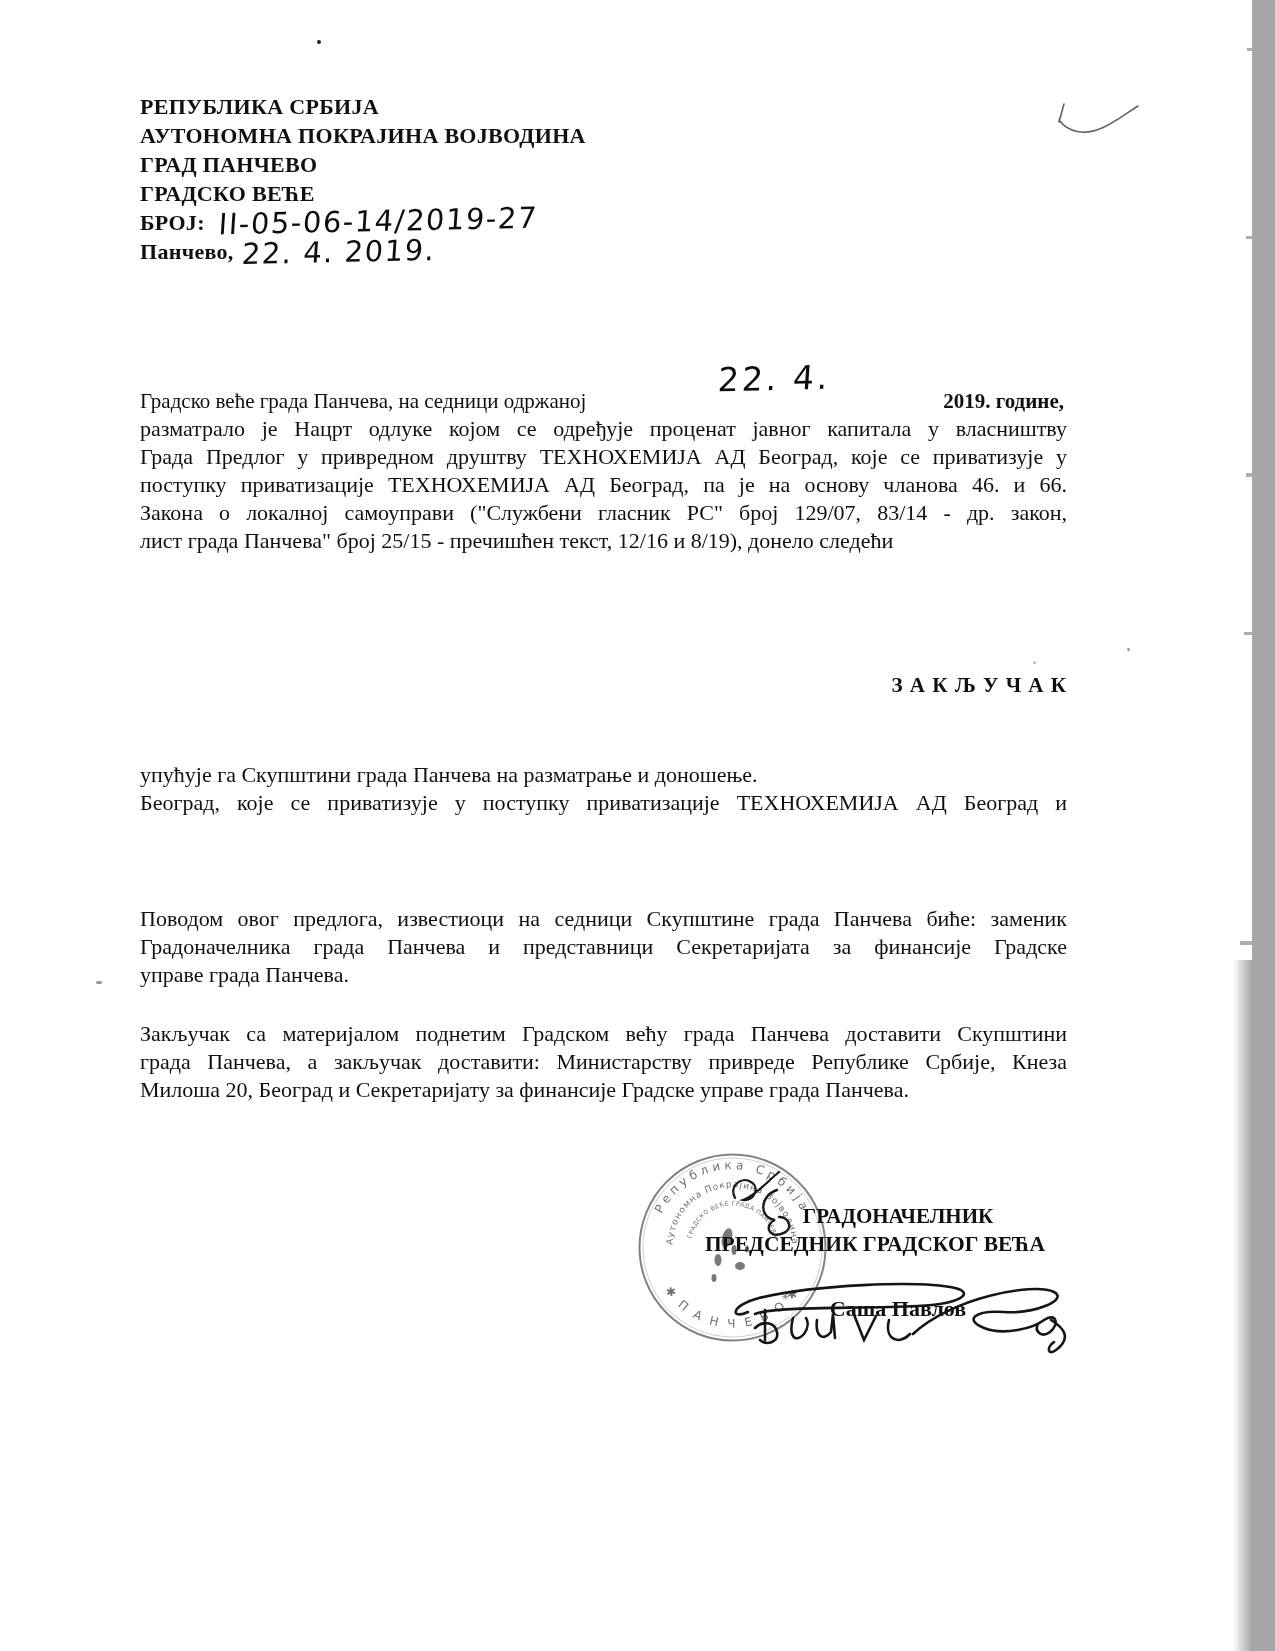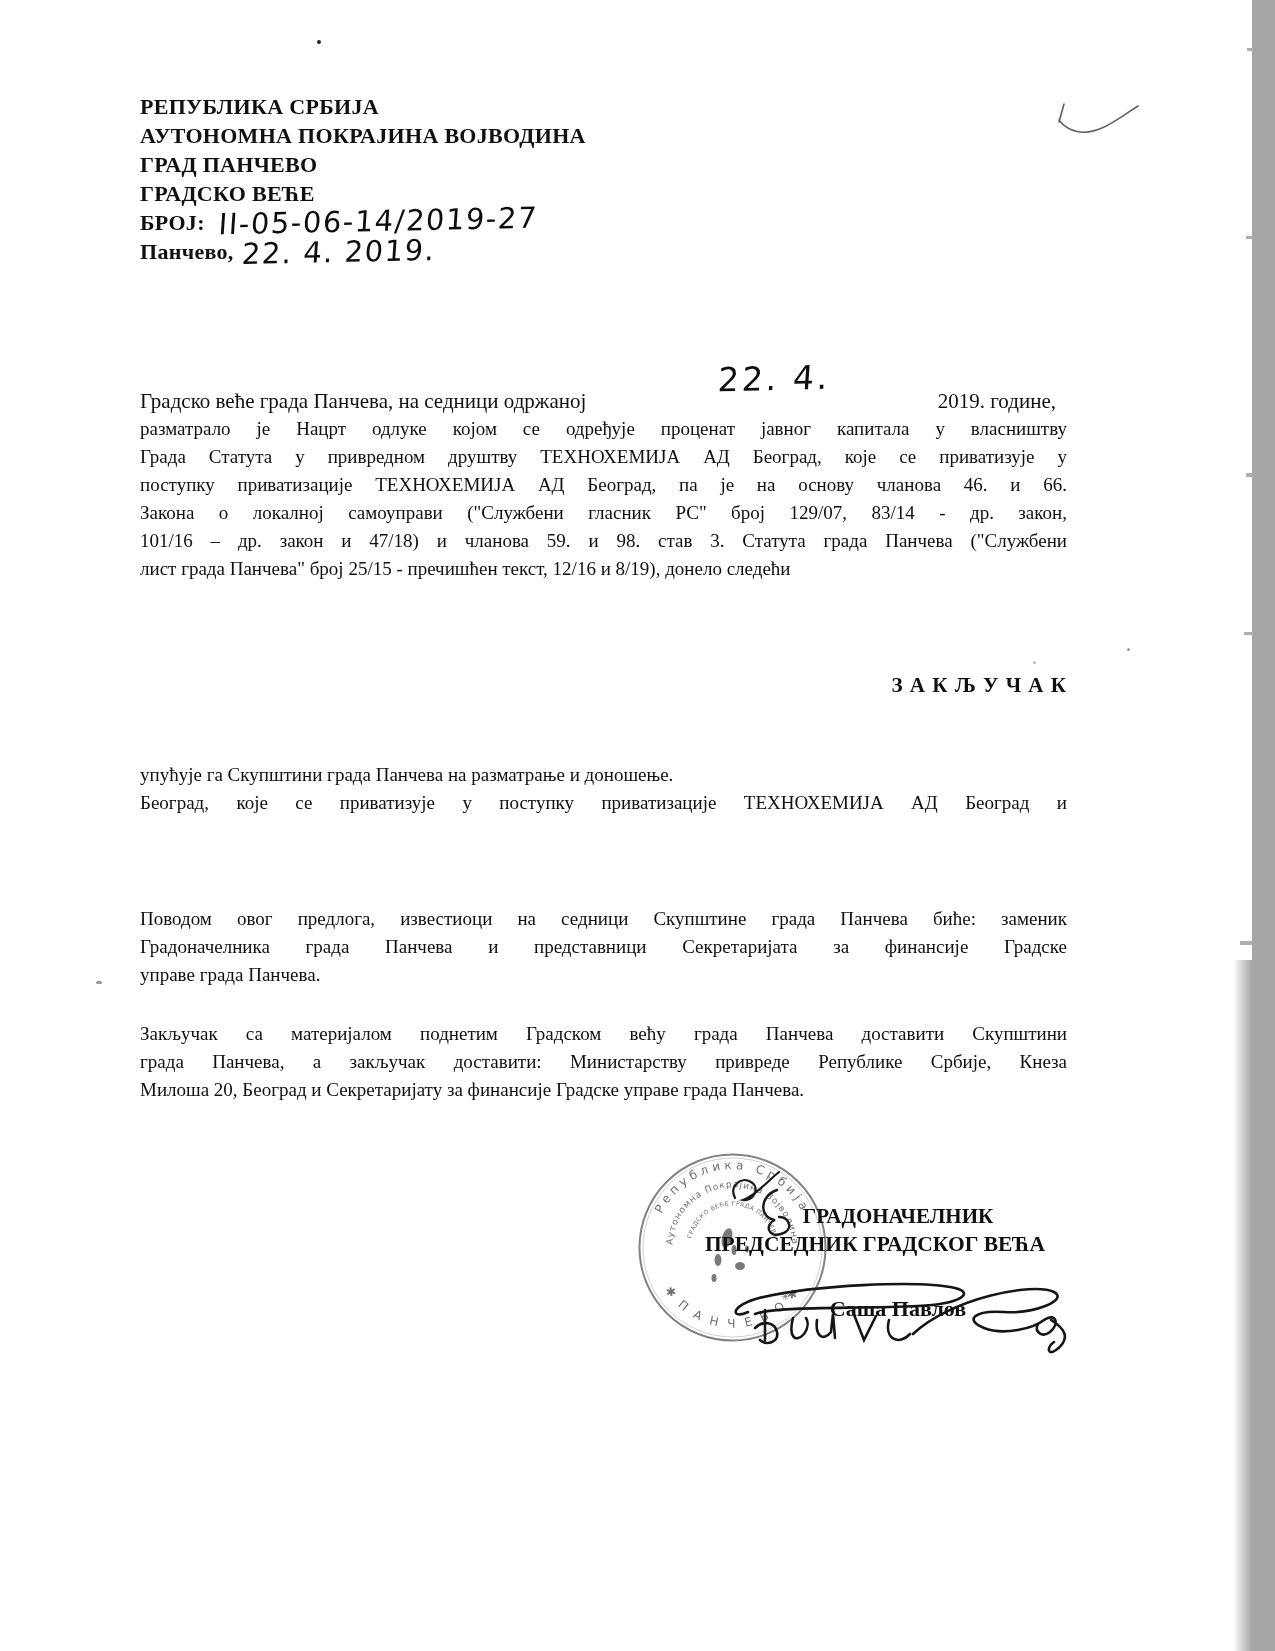--- a/index.html
+++ b/index.html
@@ -12,24 +12,24 @@
   .hl{font-weight:bold;font-size:22px;line-height:29px;letter-spacing:.3px;white-space:nowrap;}
   .hrow{display:flex;align-items:flex-end;line-height:29px;height:29px;white-space:nowrap;}
   .hand{
     font-family:"DejaVu Sans",sans-serif;font-weight:400;color:#0d0d0d;
     display:inline-block;transform:skewX(-5deg) rotate(-1.2deg);letter-spacing:1.5px;
   }
   .hand-number{font-size:29px;margin-left:14px;position:relative;top:-1px;}
   .hand-date{font-size:29px;margin-left:8px;position:relative;top:1px;}
   
   .col{position:absolute;left:140px;width:927px;}
-  .ln{font-size:19px;line-height:28px;height:28px;text-align:justify;text-align-last:justify;overflow:visible;}
+  .ln{font-size:22px;line-height:28px;height:28px;text-align:justify;text-align-last:justify;overflow:visible;}
   .ln-last{text-align:left;text-align-last:left;}
   .l1{position:relative;height:28px;font-size:21px;line-height:28px;}
-  .l1b{position:absolute;right:11px;top:0;}
+  .l1b{position:absolute;right:3px;top:0;font-weight:bold;}
   .hand-inline{position:absolute;left:578px;top:-22px;font-size:33px;letter-spacing:3px;}
   .doc-title{
     position:absolute;left:140px;width:927px;top:673px;text-align:right;
     font-weight:bold;font-size:21px;letter-spacing:1px;
   }
   
   .sig{position:absolute;left:683px;top:1203px;width:430px;text-align:center;}
   .sig .r1{font-weight:bold;font-size:21px;line-height:27px;white-space:nowrap;}
   .sig .r2{font-weight:bold;font-size:21.5px;line-height:28px;margin-left:-46px;white-space:nowrap;}
   .sig .nm{font-weight:bold;font-size:22px;line-height:28px;white-space:nowrap;margin-top:37px;}
@@ -71,24 +71,23 @@
     <path d="M 14 8 L 9 26 M 9 24 C 18 36, 34 40, 52 32 C 66 26, 78 16, 88 10" fill="none" stroke="#3a3a3a" stroke-width="1.6" stroke-linecap="round"></path>
   </svg>
 
   <div class="col" style="top:387px">
     <div class="l1">
       <span>Градско веће града Панчева, на седници одржаној</span>
       <span class="hand hand-inline">22. 4.</span>
       <span class="l1b">2019. године,</span>
     </div>
     <div class="ln">разматрало је Нацрт одлуке којом се одређује проценат јавног капитала у власништву</div>
-    <div class="ln">Града Статута у привредном друштву ТЕХНОХЕМИЈА АД Београд, које се приватизује у</div>
+    <div class="ln">Града Предлог у привредном друштву ТЕХНОХЕМИЈА АД Београд, које се приватизује у</div>
     <div class="ln">поступку приватизације ТЕХНОХЕМИЈА АД Београд, па је на основу чланова 46. и 66.</div>
     <div class="ln">Закона о локалној самоуправи ("Службени гласник РС" број 129/07, 83/14 - др. закон,</div>
-    <div class="ln">101/16 – др. закон и 47/18) и чланова 59. и 98. став 3. Статута града Панчева ("Службени</div>
     <div class="ln ln-last">лист града Панчева" број 25/15 - пречишћен текст, 12/16 и 8/19), донело следећи</div>
   </div>
 
   <div class="doc-title">З А К Љ У Ч А К</div>
 
   <div class="col" style="top:761px">
     <div class="ln ln-last">упућује га Скупштини града Панчева на разматрање и доношење.</div>
     <div class="ln">Београд, које се приватизује у поступку приватизације ТЕХНОХЕМИЈА АД Београд и</div>
   </div>
 

